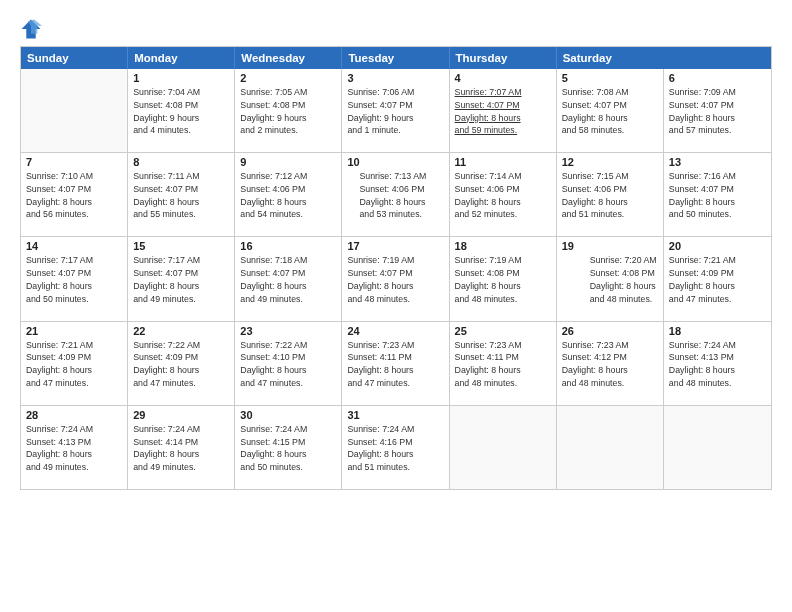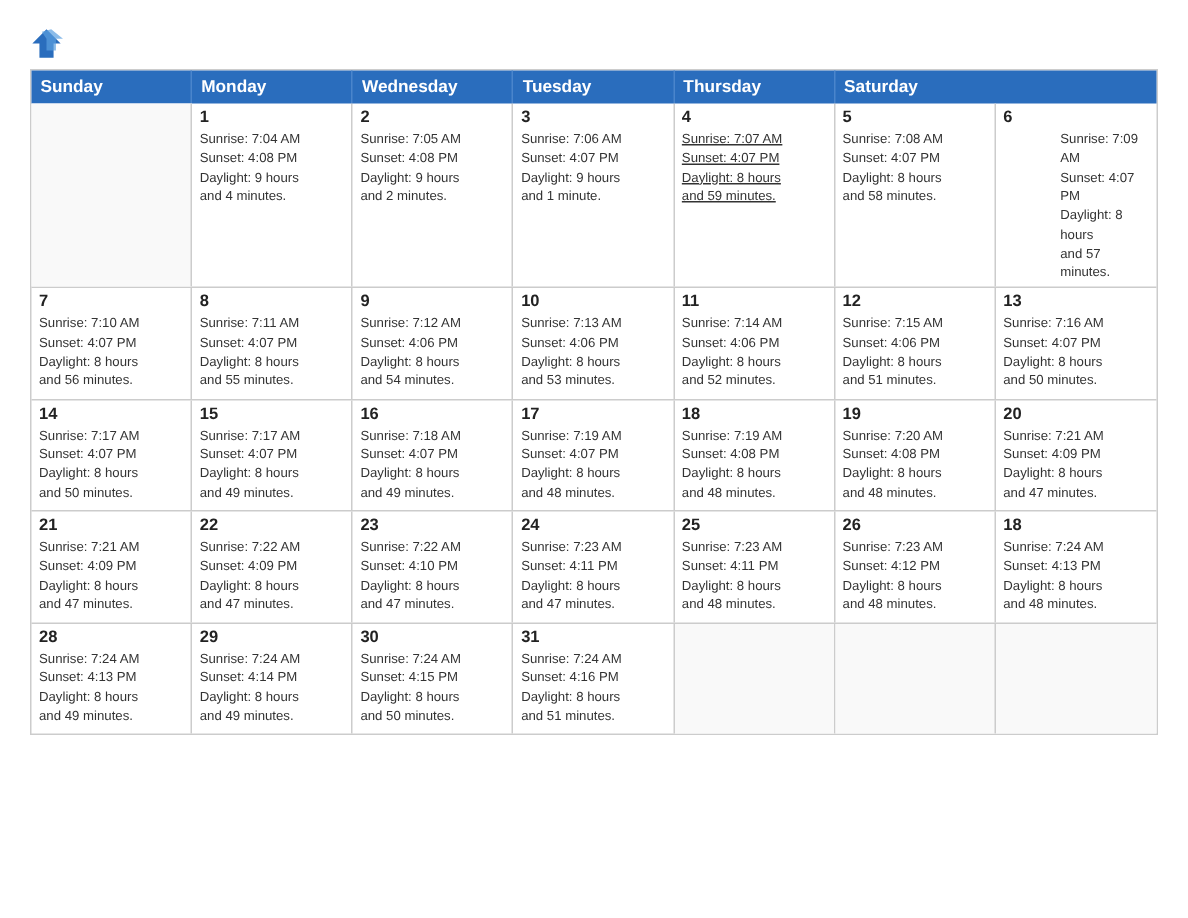--- a/index.html
+++ b/index.html
@@ -170,21 +170,21 @@
           </div>
           <div class="cal-cell">
             <div class="cell-date">5</div>
             <div class="cell-info" style="white-space: pre-line;">Sunrise: 7:08 AM
 Sunset: 4:07 PM
 Daylight: 8 hours
 and 58 minutes.</div>
           </div>
           <div class="cal-cell">
             <div class="cell-date">6</div>
-            <div class="cell-info" style="white-space: pre-line; margin-left: 38px;">Sunrise: 7:09 AM
+            <div class="cell-info" style="white-space: pre-line;">Sunrise: 7:09 AM
 Sunset: 4:07 PM
 Daylight: 8 hours
 and 57 minutes.</div>
           </div>
         </div>
         <div class="cal-row">
           <div class="cal-cell">
             <div class="cell-date">7</div>
             <div class="cell-info" style="white-space: pre-line;">Sunrise: 7:10 AM
 Sunset: 4:07 PM
@@ -200,21 +200,21 @@
           </div>
           <div class="cal-cell">
             <div class="cell-date">9</div>
             <div class="cell-info" style="white-space: pre-line;">Sunrise: 7:12 AM
 Sunset: 4:06 PM
 Daylight: 8 hours
 and 54 minutes.</div>
           </div>
           <div class="cal-cell">
             <div class="cell-date">10</div>
-            <div class="cell-info" style="white-space: pre-line;">Sunrise: 7:13 AM
+            <div class="cell-info" style="white-space: pre-line; margin-left: 12px;">Sunrise: 7:13 AM
 Sunset: 4:06 PM
 Daylight: 8 hours
 and 53 minutes.</div>
           </div>
           <div class="cal-cell">
             <div class="cell-date">11</div>
             <div class="cell-info" style="white-space: pre-line;">Sunrise: 7:14 AM
 Sunset: 4:06 PM
 Daylight: 8 hours
 and 52 minutes.</div>
@@ -265,21 +265,21 @@
           </div>
           <div class="cal-cell">
             <div class="cell-date">18</div>
             <div class="cell-info" style="white-space: pre-line;">Sunrise: 7:19 AM
 Sunset: 4:08 PM
 Daylight: 8 hours
 and 48 minutes.</div>
           </div>
           <div class="cal-cell">
             <div class="cell-date">19</div>
-            <div class="cell-info" style="white-space: pre-line;">Sunrise: 7:20 AM
+            <div class="cell-info" style="white-space: pre-line; margin-left: 28px;">Sunrise: 7:20 AM
 Sunset: 4:08 PM
 Daylight: 8 hours
 and 48 minutes.</div>
           </div>
           <div class="cal-cell">
             <div class="cell-date">20</div>
             <div class="cell-info" style="white-space: pre-line;">Sunrise: 7:21 AM
 Sunset: 4:09 PM
 Daylight: 8 hours
 and 47 minutes.</div>

